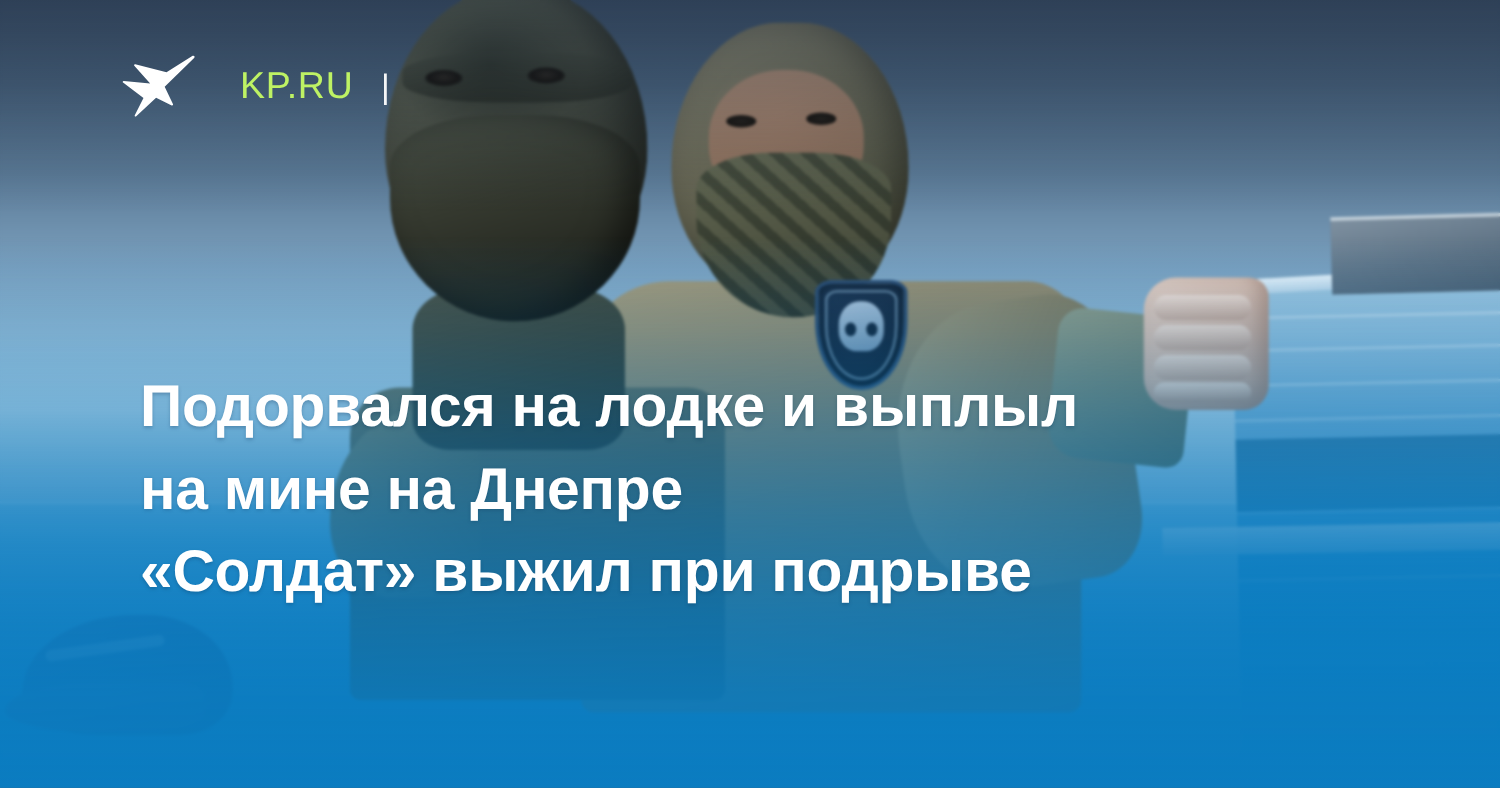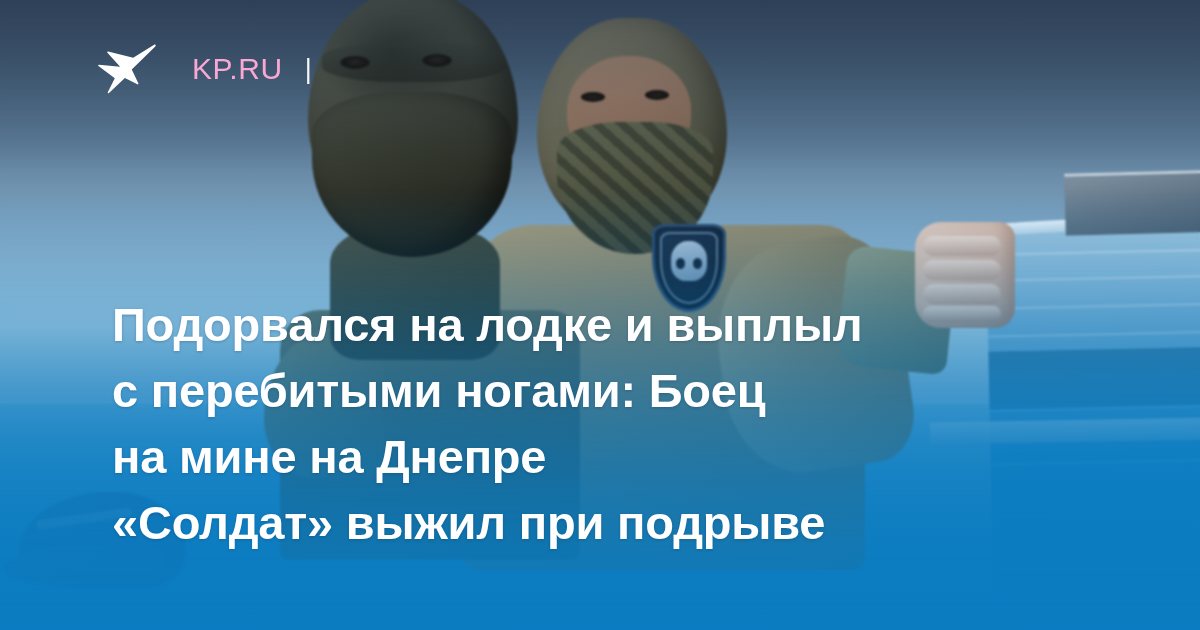--- a/index.html
+++ b/index.html
@@ -277,21 +277,21 @@
   
   .header {
     position:absolute; left:96px; top:38px;
     display:flex; align-items:center; gap:0;
     z-index:6;
   }
   .logo-bird { width:62px; height:62px; display:block; flex:0 0 auto; }
   .brand {
     margin-left:34px;
     font-size:30px; letter-spacing:.6px;
-    color:#f9a8d4; font-weight:400; white-space:nowrap;
+    color:#bef264; font-weight:400; white-space:nowrap;
   }
   .sep {
     margin:0 22px; color:#ffffff; font-size:27px; font-weight:300; opacity:.95;
   }
   .rubric {
     font-size:30px; font-weight:700; color:#ffffff; white-space:nowrap;
     letter-spacing:.2px;
   }
 
   
@@ -381,18 +381,17 @@
       <svg viewBox="0 0 64 64" width="62" height="62" aria-hidden="true">
         <path fill="#ffffff" d="M61.5 7.2c-0.3-0.5-1-0.6-1.5-0.3L38.4 20.4 12.6 13.9c-0.7-0.2-1.3 0.6-0.8 1.2l13.1 14.6L3.1 27.6c-0.8-0.1-1.2 0.9-0.6 1.4l16.9 12.6-7.2 14.3c-0.4 0.8 0.6 1.5 1.2 0.9l16.4-15.4 12.9 6.4c0.7 0.4 1.4-0.4 1-1.1L36.9 32.5 61.2 8.7c0.4-0.4 0.5-1 0.3-1.5z"></path>
       </svg>
     </span>
     <span class="brand">KP.RU</span>
     <span class="sep">|</span>
   </div>
 
   <div class="headline">
     <span class="ln">Подорвался на лодке и выплыл</span>
-    <span class="ln">с перебитыми ногами: Боец</span>
     <span class="ln">на мине на Днепре</span>
     <span class="ln">«Солдат» выжил при подрыве</span>
   </div>
 
 </div>
 
 </body></html>

